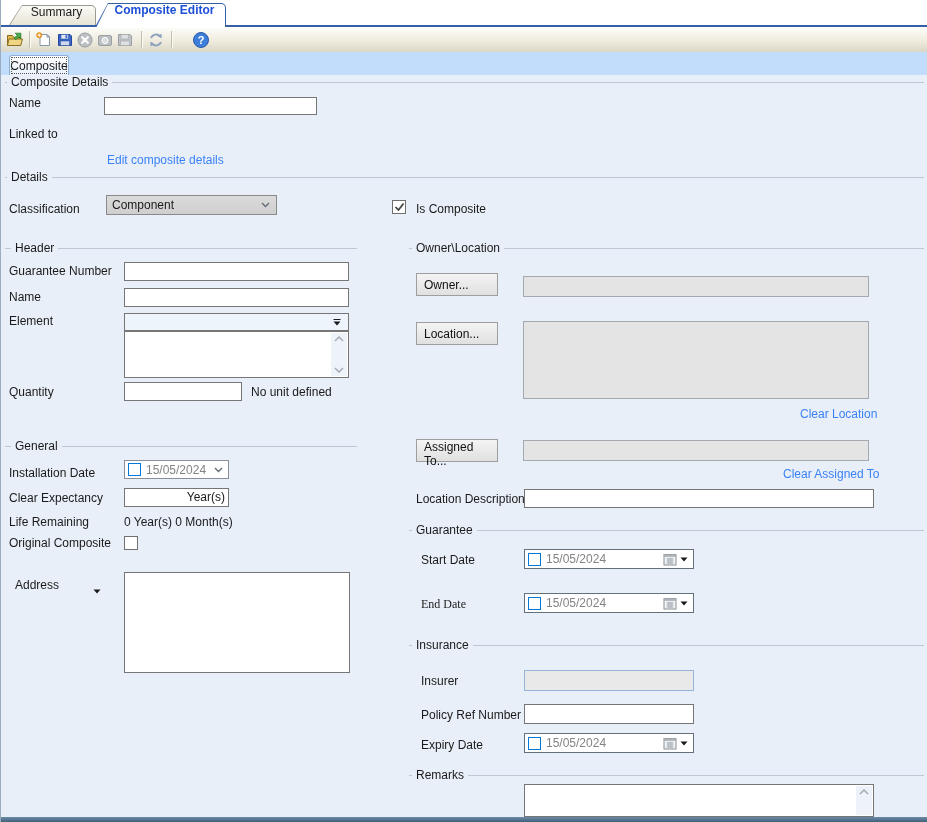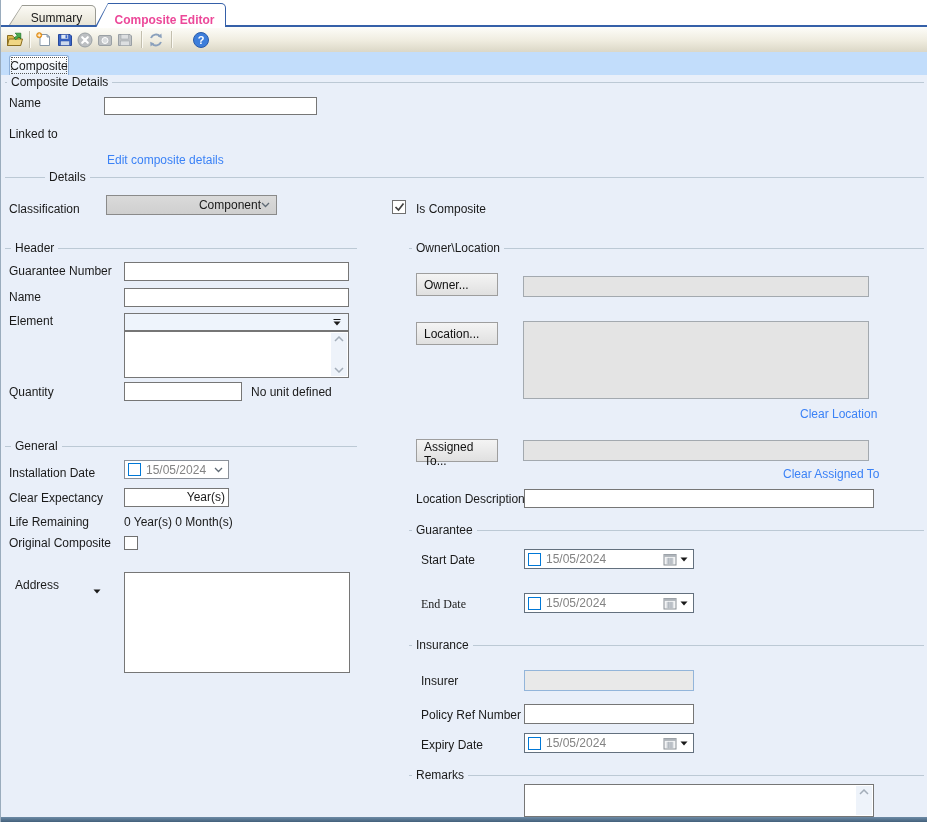--- a/index.html
+++ b/index.html
@@ -5,40 +5,40 @@
   html,body{margin:0;padding:0;background:#fff;}
   .window{position:relative;width:927px;height:822px;background:#fff;
     font-family:"Liberation Sans",sans-serif;font-size:12px;color:#1a1a1a;overflow:hidden;
     border-left:1px solid #9aacbd;box-sizing:border-box;}
   .abs{position:absolute;}
   .lbl{position:absolute;white-space:nowrap;}
   .tab-line{position:absolute;left:0;right:0;top:25px;height:2px;background:#3560a8;}
   .tab{position:absolute;cursor:pointer;}
   .tab .shape{position:absolute;inset:0;clip-path:polygon(13px 0,100% 0,100% 100%,0 100%);border-top-right-radius:5px;}
   .tab .fill{position:absolute;inset:1px 1px 0 1px;clip-path:polygon(12px 0,100% 0,100% 100%,0 100%);border-top-right-radius:4px;}
-  .tab .cap{position:absolute;inset:0;display:flex;align-items:flex-end;justify-content:center;padding-left:8px;}
+  .tab .cap{position:absolute;inset:0;display:flex;align-items:flex-start;justify-content:center;padding-left:8px;}
   .toolbar{position:absolute;left:0;right:0;top:27px;height:25px;
     background:linear-gradient(#fdfdf9,#efecdf 55%,#dbd7c6);border-bottom:1px solid #cfccbb;}
   .tbtn{position:absolute;top:3px;width:20px;height:20px;border:none;background:transparent;padding:1px;cursor:pointer;}
   .tsep{position:absolute;top:4px;width:1px;height:17px;background:#c3bfae;box-shadow:1px 0 0 #fbfaf4;}
   .subtab-strip{position:absolute;left:0;right:0;top:52px;height:23px;background:#c2ddfb;}
   .subtab{position:absolute;left:8px;top:3px;width:58px;height:20px;background:linear-gradient(#ffffff,#e8f1fc);
     border:1px solid #8fb0d8;border-bottom:none;border-radius:3px 3px 0 0;
     outline:1px dotted #555;outline-offset:-3px;display:flex;align-items:center;justify-content:center;cursor:pointer;}
   .content-bg{position:absolute;left:0;right:0;top:75px;height:742px;background:#e9eff9;}
   .group-line{position:absolute;height:1px;background:#bcc9d5;}
   .group-caption{position:absolute;background:#e9eff9;padding:0 4px;white-space:nowrap;}
   .input{position:absolute;border:1px solid #767676;background:#fff;font:inherit;color:#1a1a1a;
     padding:1px 3px;box-sizing:border-box;outline:none;}
   .gray-field{position:absolute;background:#e4e4e4;border:1px solid #a3a9af;box-sizing:border-box;}
   .btn{position:absolute;background:linear-gradient(#f4f4f4,#e0e0e0);border:1px solid #9e9e9e;
     font:inherit;color:#111;text-align:left;padding:0 0 0 7px;box-sizing:border-box;cursor:pointer;}
   .link{position:absolute;color:#3b82f6;cursor:pointer;white-space:nowrap;}
   .combo{position:absolute;border:1px solid #8a8a8a;background:linear-gradient(#dadada,#cfcfcf);
-    box-sizing:border-box;display:flex;align-items:center;cursor:pointer;text-align:right;}
+    box-sizing:border-box;display:flex;align-items:center;cursor:pointer;}
   .combo .txt{margin-left:5px;flex:1;}
   .combo .chev{margin-right:6px;}
   .datepick{position:absolute;border:1px solid #63707e;background:#fff;box-sizing:border-box;
     display:flex;align-items:center;cursor:pointer;}
   .cb-blue{width:13px;height:13px;border:1px solid #0078d7;background:#fff;box-sizing:border-box;
     display:inline-block;margin-left:3px;flex:none;}
   .date-txt{color:#838383;margin-left:5px;}
   .cb-gray{position:absolute;width:14px;height:14px;border:1px solid #707070;background:#fff;box-sizing:border-box;cursor:pointer;}
   .listbox{position:absolute;border:1px solid #767676;background:#fff;box-sizing:border-box;}
   .sbar{position:absolute;top:1px;bottom:1px;right:1px;width:16px;background:#eef3fa;
@@ -57,21 +57,21 @@
     <div class="shape" style="background:#9a9a92;"></div>
     <div class="fill" style="background:linear-gradient(#fbfaf5,#e7e4d6);"></div>
     <div class="cap">
         <span>Summary</span>
       </div>
   </div>
 
   <div class="tab" style="left:94px;top:3px;width:131px;height:24px;z-index:2;">
     <div class="shape" style="background:#3560a8;"></div>
     <div class="fill" style="background:#ffffff;bottom:-1px;"></div>
-    <div class="cap" style="font-weight:bold;color:#ec4899;">
+    <div class="cap" style="font-weight:bold;color:#1d4ed8;">
         <span>Composite Editor</span>
       </div>
   </div>
 
   <div class="toolbar">
     <button class="tbtn" style="left:4px;">
       <svg width="18" height="18" viewBox="0 0 18 18">
         <path d="M1.5 4.5h5l1.5 2h6.5v8h-13z" fill="#ddb84e" stroke="#8a6d1f"></path>
         <path d="M3 8h13.5l-1.8 6.5H1.5z" fill="#f0d684" stroke="#8a6d1f"></path>
         <path d="M9.2 2.2h5.6v5.6l-2-2-3 3-1.6-1.6 3-3z" fill="#4cae4f" stroke="#1b6e1f" stroke-width="0.7"></path>
@@ -141,21 +141,21 @@
 
   <div class="group-line" style="left:4px;width:919px;top:82px;"></div>
   <span class="group-caption" style="left:6px;top:75px;">Composite Details</span>
 
   <span class="lbl" style="left:8px;top:96px;">Name</span>
   <input class="input" style="left: 103px; top: 97px; width: 213px; height: 18px;" value="">
   <span class="lbl" style="left:8px;top:127px;">Linked to</span>
   <span class="link" style="left:106px;top:153px;">Edit composite details</span>
 
   <div class="group-line" style="left:4px;width:919px;top:177px;"></div>
-  <span class="group-caption" style="left:6px;top:170px;margin-left:38px;">Details</span>
+  <span class="group-caption" style="left:6px;top:170px;">Details</span>
 
   <span class="lbl" style="left:8px;top:202px;">Classification</span>
   <div class="combo" style="left:105px;top:195px;width:171px;height:20px;">
     <span class="txt">Component</span>
     <svg class="chev" width="9" height="6" viewBox="0 0 9 6">
       <path d="M1 1l3.5 3.5L8 1" stroke="#5f6a75" stroke-width="1.3" fill="none"></path>
     </svg>
   </div>
   <span class="cb-gray" style="left:391px;top:200px;">
     <svg width="11" height="10" viewBox="0 0 11 10" style="margin:1px 0 0 0.5px;">

